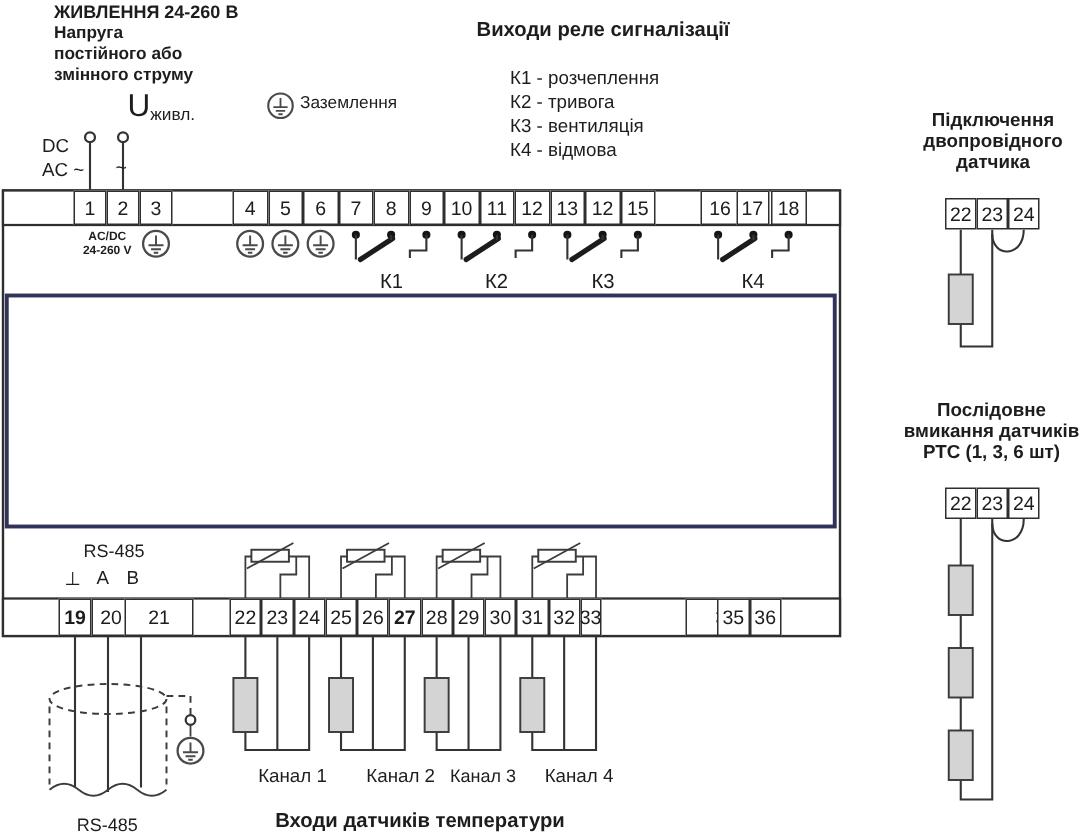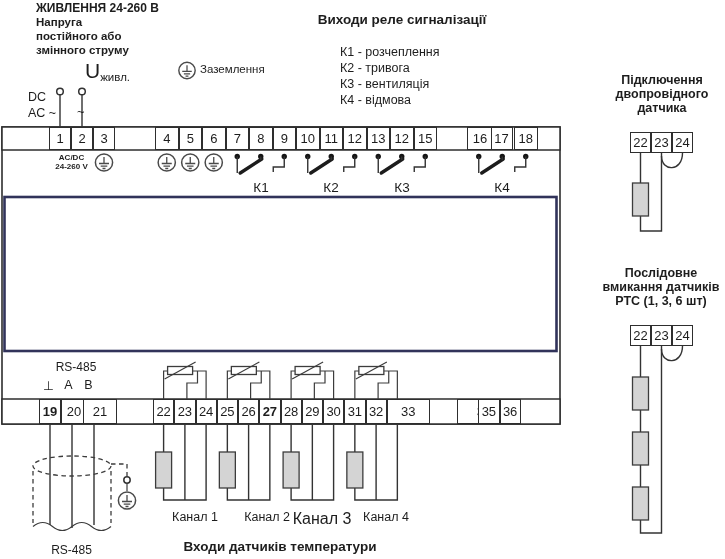--- a/index.html
+++ b/index.html
@@ -187,21 +187,21 @@
   <div class="lbl c" style="left:487px;top:180px;width:30px;font-size:13.5px;">К4</div>
 
 
   <div class="lbl c" style="left:48px;top:360px;width:56px;font-size:12px;">RS-485</div>
   <div class="lbl c" style="left:42px;top:378px;width:13px;font-size:12.5px;">⊥</div>
   <div class="lbl c" style="left:62px;top:378px;width:13px;font-size:12.5px;">A</div>
   <div class="lbl c" style="left:82px;top:378px;width:13px;font-size:12.5px;">B</div>
 
   <div class="lbl c" style="left:164px;top:510px;width:62px;font-size:12.5px;">Канал 1</div>
   <div class="lbl c" style="left:228px;top:510px;width:62px;font-size:12.5px;text-align:right;">Канал 2</div>
-  <div class="lbl c" style="left:291px;top:510px;width:62px;font-size:16px;">Канал 3</div>
+  <div class="lbl c" style="left:291px;top:510px;width:62px;font-size:12px;">Канал 3</div>
   <div class="lbl c" style="left:355px;top:510px;width:62px;font-size:12.5px;">Канал 4</div>
 
   <div class="lbl b c" style="left:160px;top:539px;width:240px;font-size:13.5px;">Входи датчиків температури</div>
   <div class="lbl c" style="left:40px;top:543px;width:63px;font-size:12px;">RS-485</div>
 
   <div class="lbl b c" style="left:592px;top:73px;width:140px;font-size:12.5px;">Підключення</div>
   <div class="lbl b c" style="left:592px;top:87px;width:140px;font-size:12.5px;">двопровідного</div>
   <div class="lbl b c" style="left:592px;top:101px;width:140px;font-size:12.5px;">датчика</div>
 
   <div class="lbl b c" style="left:585px;top:266px;width:152px;font-size:12.5px;">Послідовне</div>
@@ -221,33 +221,33 @@
     <div class="cell" style="left: 319.5px; top: 127px; width: 23.5px; height: 23px;">11</div>
     <div class="cell" style="left: 343px; top: 127px; width: 23.5px; height: 23px;">12</div>
     <div class="cell" style="left: 366.5px; top: 127px; width: 23.5px; height: 23px;">13</div>
     <div class="cell" style="left: 390px; top: 127px; width: 23.5px; height: 23px;">12</div>
     <div class="cell" style="left: 413.5px; top: 127px; width: 23.5px; height: 23px;">15</div>
     <div class="cell" style="left: 467px; top: 127px; width: 26px; height: 23px;">16</div>
     <div class="cell" style="left: 490.5px; top: 127px; width: 22px; height: 23px;">17</div>
     <div class="cell" style="left: 514px; top: 127px; width: 23.5px; height: 23px;">18</div>
     <div class="cell" style="left: 39px; top: 399px; width: 22px; height: 25px; font-weight: bold;">19</div>
     <div class="cell" style="left: 61px; top: 399px; width: 26px; height: 25px;">20</div>
-    <div class="cell" style="left: 83px; top: 399px; width: 34px; height: 25px;">21</div>
+    <div class="cell" style="left: 83px; top: 399px; width: 46px; height: 25px;">21</div>
     <div class="cell" style="left: 153px; top: 399px; width: 21.25px; height: 25px;">22</div>
     <div class="cell" style="left: 174.25px; top: 399px; width: 21.25px; height: 25px;">23</div>
     <div class="cell" style="left: 195.5px; top: 399px; width: 21.25px; height: 25px;">24</div>
     <div class="cell" style="left: 216.75px; top: 399px; width: 21.25px; height: 25px;">25</div>
     <div class="cell" style="left: 238px; top: 399px; width: 21.25px; height: 25px;">26</div>
     <div class="cell" style="left: 259.25px; top: 399px; width: 21.25px; height: 25px; font-weight: bold;">27</div>
     <div class="cell" style="left: 280.5px; top: 399px; width: 21.25px; height: 25px;">28</div>
     <div class="cell" style="left: 301.75px; top: 399px; width: 21.25px; height: 25px;">29</div>
     <div class="cell" style="left: 323px; top: 399px; width: 21.25px; height: 25px;">30</div>
     <div class="cell" style="left: 344.25px; top: 399px; width: 21.25px; height: 25px;">31</div>
     <div class="cell" style="left: 365.5px; top: 399px; width: 21.25px; height: 25px;">32</div>
-    <div class="cell" style="left: 386.75px; top: 399px; width: 43px; height: 25px;">33</div>
+    <div class="cell" style="left: 386.75px; top: 399px; width: 14px; height: 25px;">33</div>
     <div class="cell" style="left: 457px; top: 399px; width: 42px; height: 25px; padding-left: 12px;">34</div>
     <div class="cell" style="left: 478.25px; top: 399px; width: 21.25px; height: 25px;">35</div>
     <div class="cell" style="left: 499.5px; top: 399px; width: 21.25px; height: 25px;">36</div>
     <div class="cell" style="left: 630px; top: 132px; width: 21px; height: 21px;">22</div>
     <div class="cell" style="left: 651px; top: 132px; width: 21px; height: 21px;">23</div>
     <div class="cell" style="left: 672px; top: 132px; width: 21px; height: 21px;">24</div>
     <div class="cell" style="left: 630px; top: 325px; width: 21px; height: 21px;">22</div>
     <div class="cell" style="left: 651px; top: 325px; width: 21px; height: 21px;">23</div>
     <div class="cell" style="left: 672px; top: 325px; width: 21px; height: 21px;">24</div>
   </div>

